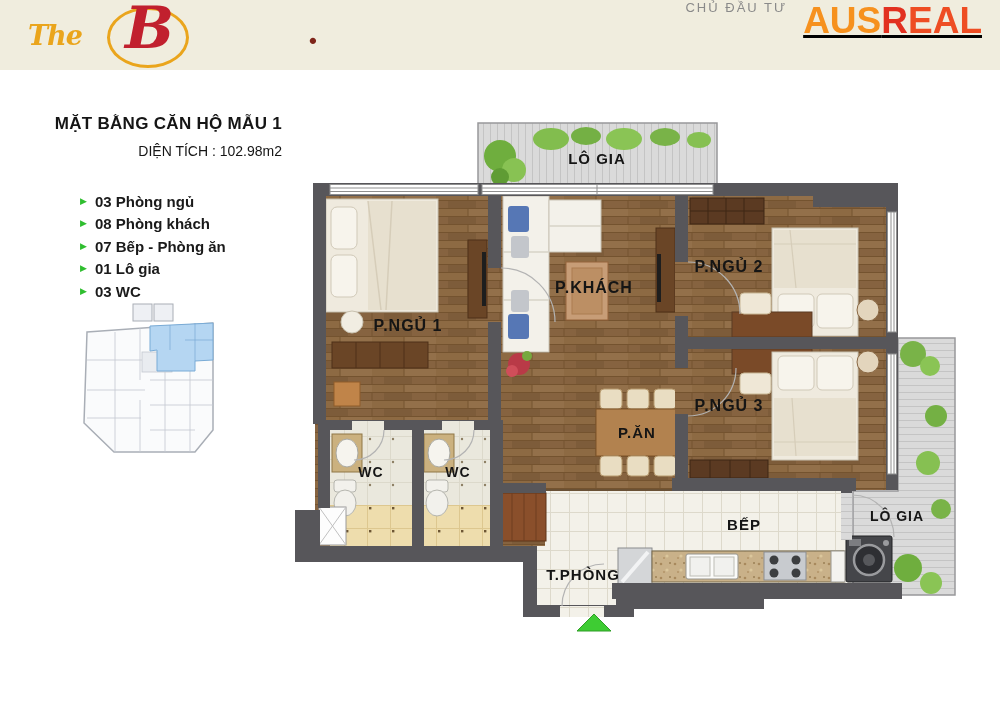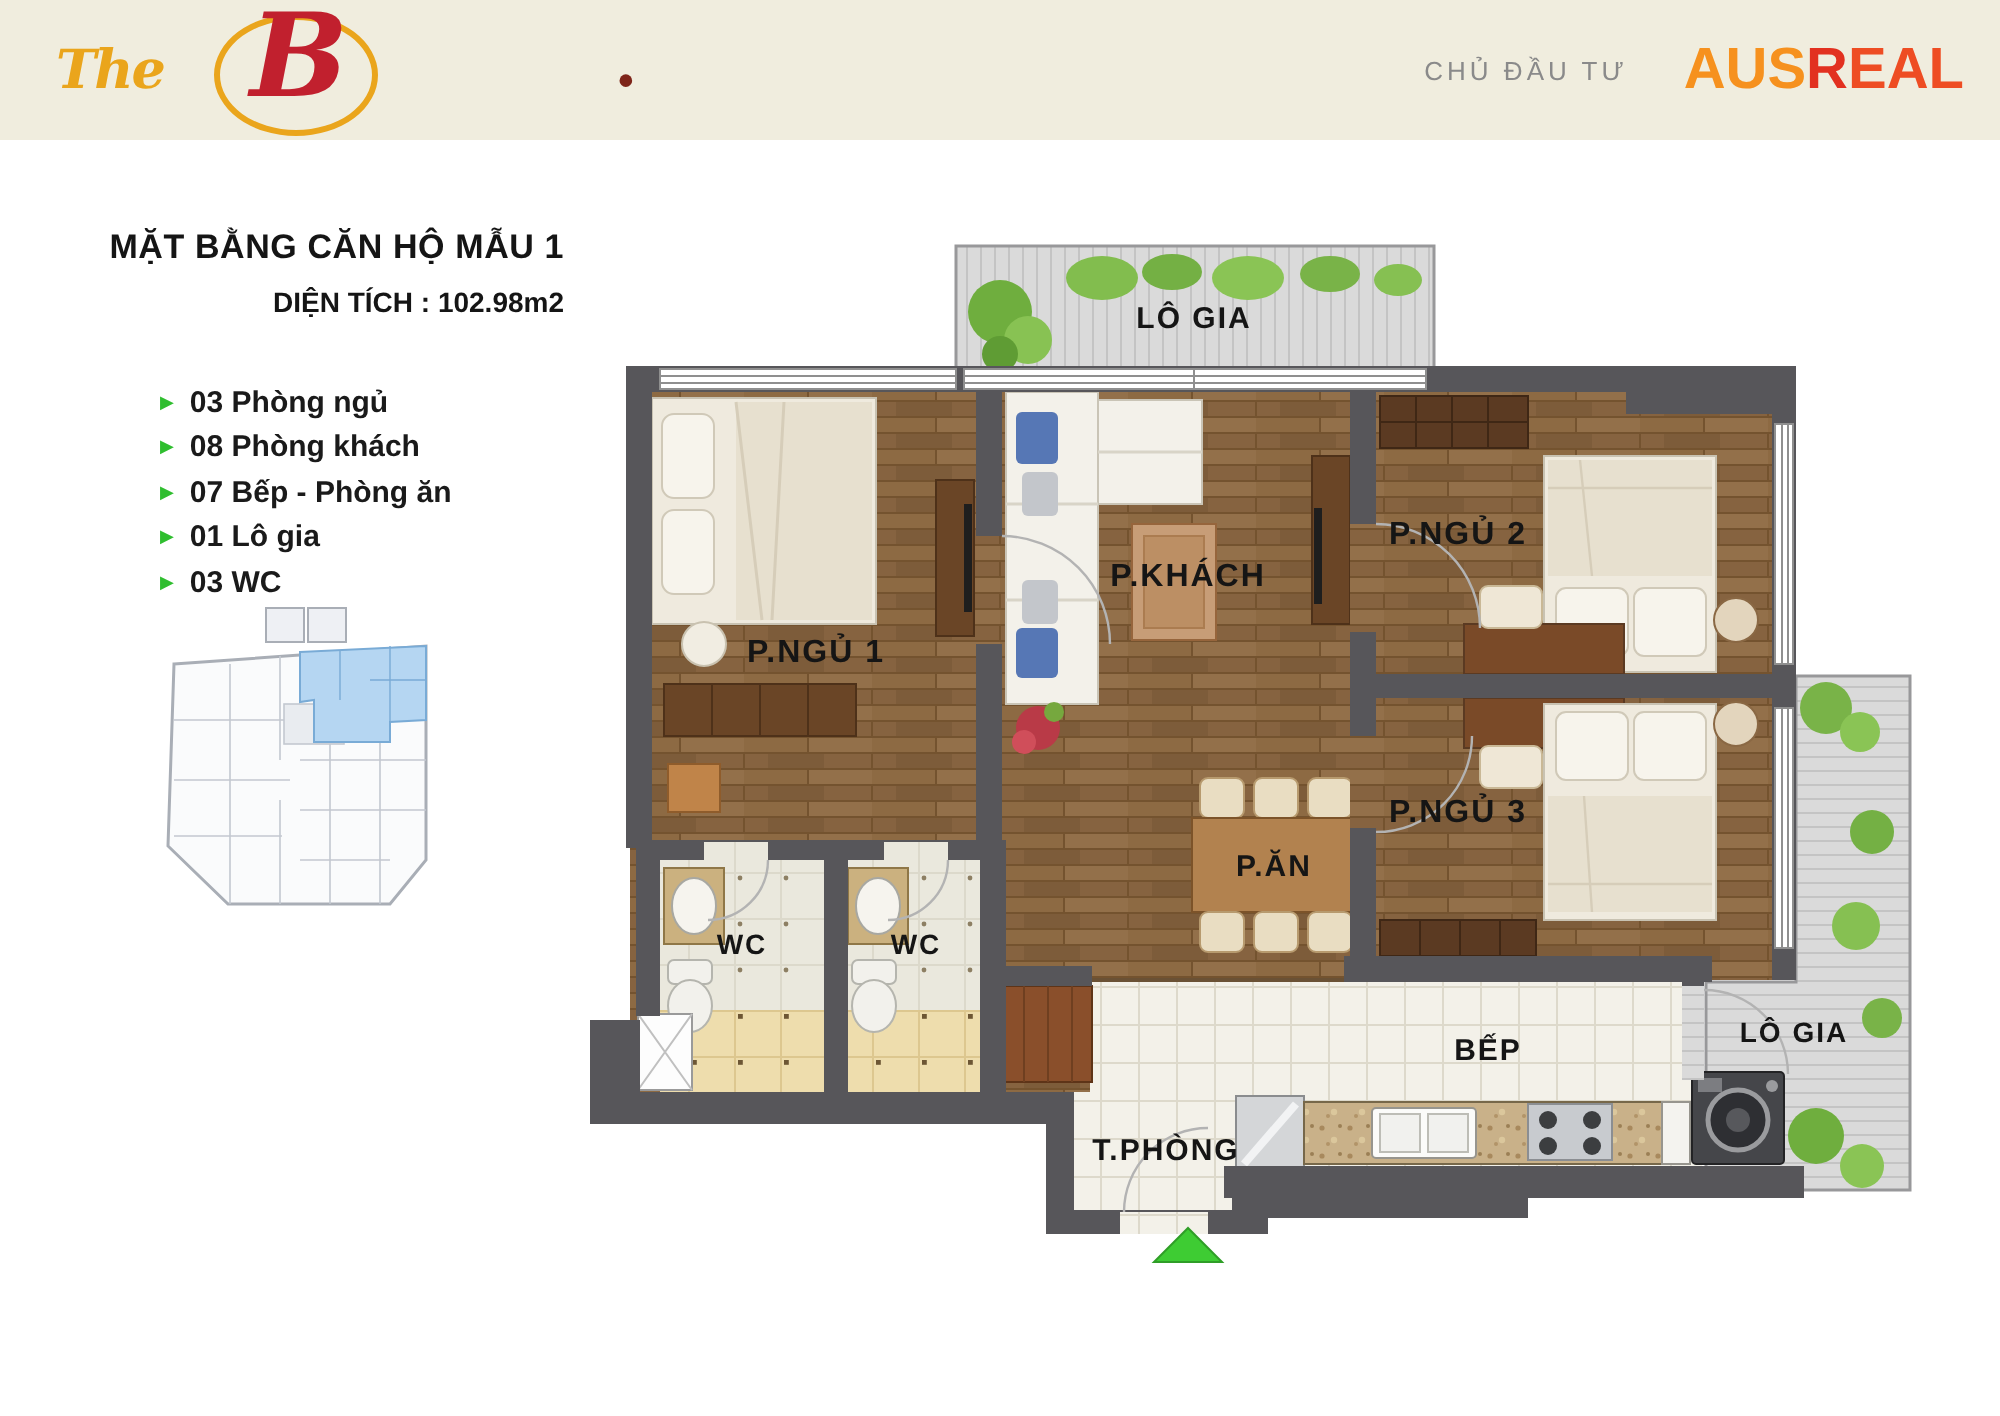--- a/index.html
+++ b/index.html
@@ -11,30 +11,30 @@
   .logo .ring{position:absolute;left:95px;top:3px;width:76px;height:55px;
               border:3px solid #eaa51c;border-radius:50%;}
   .logo .the{position:absolute;left:16px;top:16px;font-family:"DejaVu Serif","Liberation Serif",serif;
              font-style:italic;font-weight:bold;font-size:27px;color:#eaa51c;letter-spacing:-1px;}
   .logo .bigB{position:absolute;left:113px;top:-10px;font-family:"DejaVu Serif","Liberation Serif",serif;
               font-style:italic;font-weight:bold;font-size:58px;color:#c1202e;}
   .logo .rest{position:absolute;left:153px;top:13px;font-family:"DejaVu Serif","Liberation Serif",serif;
               font-size:31px;color:#c1202e;letter-spacing:1px;}
   .logo .dot{position:absolute;left:295px;top:8px;font-family:"DejaVu Serif","Liberation Serif",serif;
              font-size:34px;font-weight:bold;color:#7e2519;}
-  .dev{position:absolute;right:18px;top:0;height:70px;display:flex;align-items:center;gap:28px;}
+  .dev{position:absolute;right:18px;top:0;height:70px;display:flex;align-items:flex-start;gap:16px;}
   .dev-label{font-size:13px;color:#8a8a8a;letter-spacing:2px;}
-  .ausreal{font-size:29px;font-weight:bold;letter-spacing:0px;}
+  .ausreal{font-size:37px;font-weight:bold;letter-spacing:0px;text-decoration:underline;}
   .ausreal .p1{color:#f6911e;}
   .ausreal .p2{color:#e23120;}
   .ausreal .p3{color:#ee4d23;}
   
   .info{position:absolute;left:30px;top:114px;width:252px;text-align:right;color:#151515;}
   .info .title{font-size:17px;font-weight:bold;letter-spacing:.3px;}
-  .info .area{margin-top:9px;font-size:14px;font-weight:bold;}
+  .info .area{margin-top:9px;font-size:14px;font-weight:normal;}
   .features{position:absolute;left:80px;top:190px;list-style:none;margin:0;padding:0;text-align:left;}
   .features li{display:flex;align-items:center;height:22.5px;font-size:15px;font-weight:bold;color:#1a1a1a;}
   .features .blt{color:#2fbe2f;font-size:9px;margin-right:8px;line-height:1;}
   
   #plan{position:absolute;left:0;top:0;width:1000px;height:708px;}
   .rlabel{font-family:"Liberation Sans","DejaVu Sans",sans-serif;font-weight:bold;fill:#151515;letter-spacing:1px;}
 </style>
 </head>
 <body>
 

